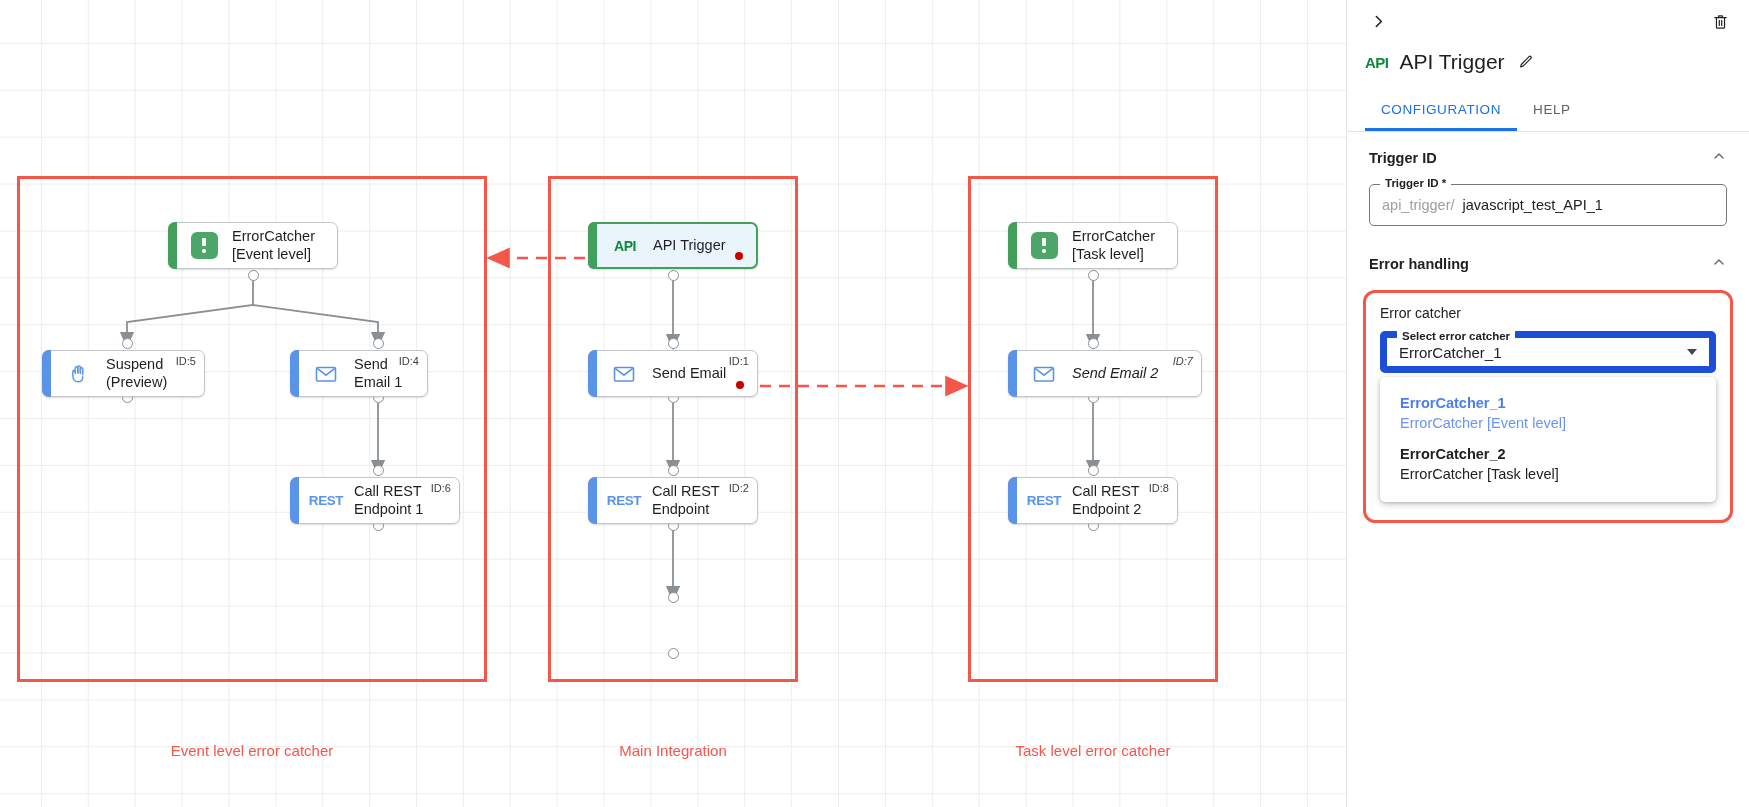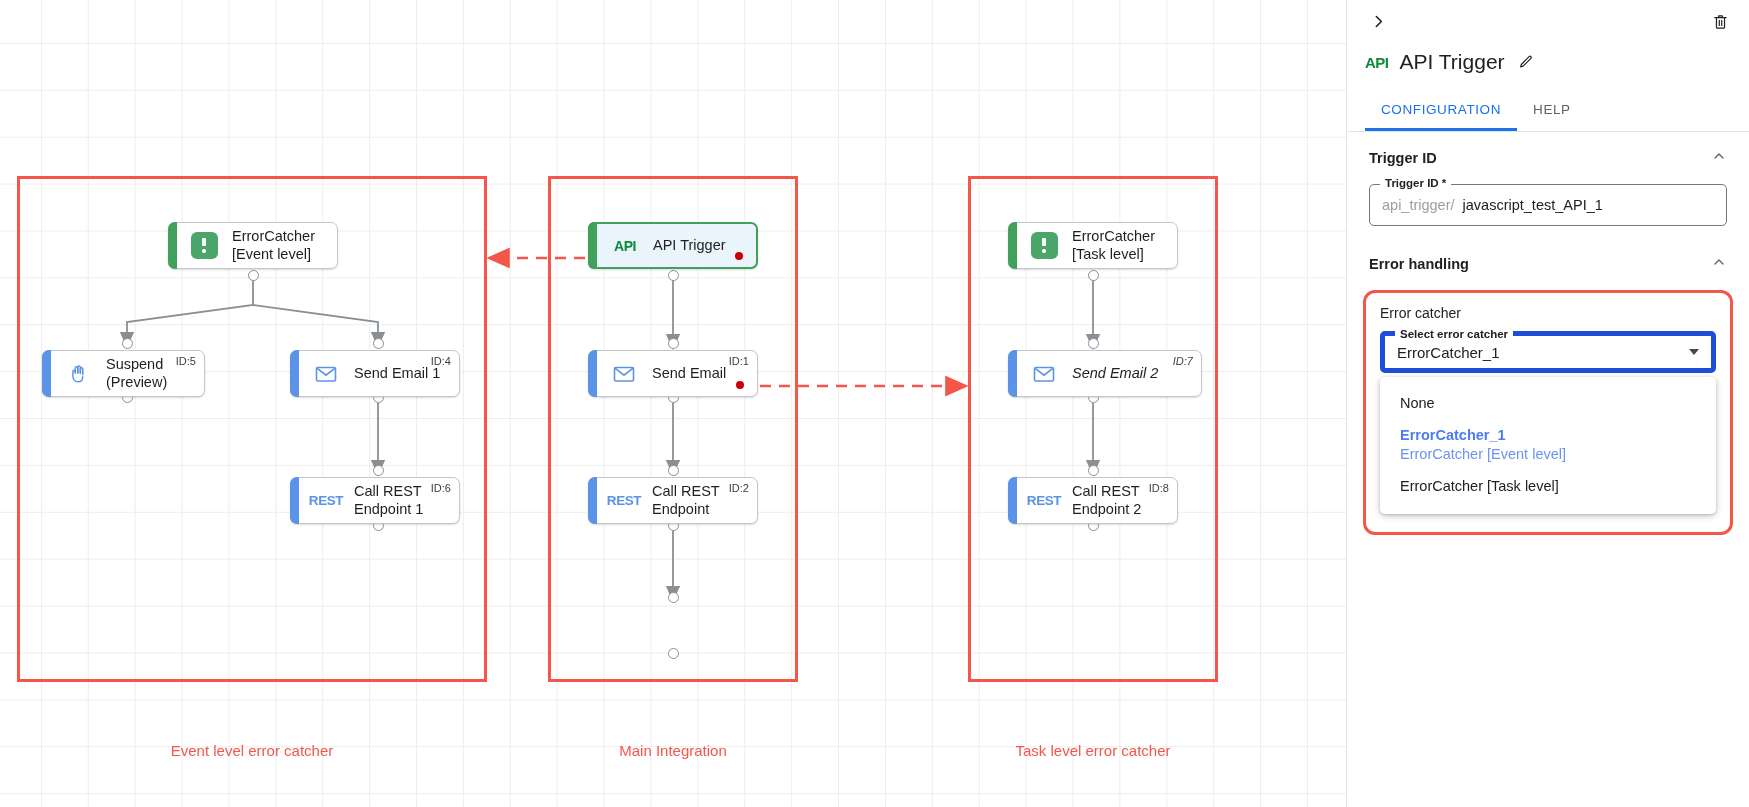--- a/index.html
+++ b/index.html
@@ -191,21 +191,21 @@
   .err-box {
     position: relative;
     margin: 0 16px;
     border: 3px solid #f4564a;
     border-radius: 12px;
     padding: 12px 14px 18px 14px;
   }
   .err-label { font-size:14px; color:#202124; margin-bottom: 10px; }
   .select-outlined {
     position: relative;
-    border: 5px solid #1d4ed8;
+    border: 7px solid #1d4ed8;
     border-radius: 5px;
     height: 42px;
     display:flex; align-items:center; justify-content: space-between;
     padding: 0 12px;
     cursor: pointer;
   }
   .select-outlined .legend {
     position:absolute; top:-8px; left: 10px;
     background:#ffffff; padding: 0 5px;
     font-size: 11.5px; font-weight: bold; color:#202124;
@@ -316,21 +316,21 @@
           <path d="M11.8 11V4.6a1.4 1.4 0 0 1 2.8 0V11"></path>
           <path d="M14.6 11.3V6.4a1.3 1.3 0 0 1 2.6 0v6.5"></path>
           <path d="M9 11V9.2a1.3 1.3 0 0 0-2.6 0v4.9c0 3.7 2.3 6.4 5.6 6.4 3.2 0 5.2-2.3 5.2-5.5"></path>
         </svg>
       </span>
       <span class="lbl">Suspend
 (Preview)</span>
       <span class="nid">ID:5</span>
     </div>
 
-    <div class="node" style="left:290px;top:350px;width:170px;">
+    <div class="node" style="left:290px;top:350px;width:138px;">
       <span class="accent"></span>
       <span class="ico">
         <svg width="24" height="24" viewBox="0 0 24 24" fill="none" stroke="#5b93e8" stroke-width="1.6">
           <rect x="2.5" y="5.5" width="19" height="13.5" rx="1.4"></rect>
           <path d="M3.2 6.4 L12 13.2 L20.8 6.4"></path>
         </svg>
       </span>
       <span class="lbl">Send Email 1</span>
       <span class="nid">ID:4</span>
     </div>
@@ -478,27 +478,25 @@
     <div class="err-box">
       <div class="err-label">Error catcher</div>
 
       <div class="select-outlined">
         <span class="legend">Select error catcher</span>
         <span class="select-val">ErrorCatcher_1</span>
         <span class="caret"></span>
       </div>
 
       <div class="dropdown">
-        <div class="opt">
-          <div class="o1">None</div>
-        </div>
         <div class="opt sel bold">
           <div class="o1">ErrorCatcher_1</div>
           <div class="o2">ErrorCatcher [Event level]</div>
         </div>
         <div class="opt bold">
+          <div class="o1">ErrorCatcher_2</div>
           <div class="o2">ErrorCatcher [Task level]</div>
         </div>
       </div>
     </div>
 
   </div>
 </div>
 
 </body></html>

